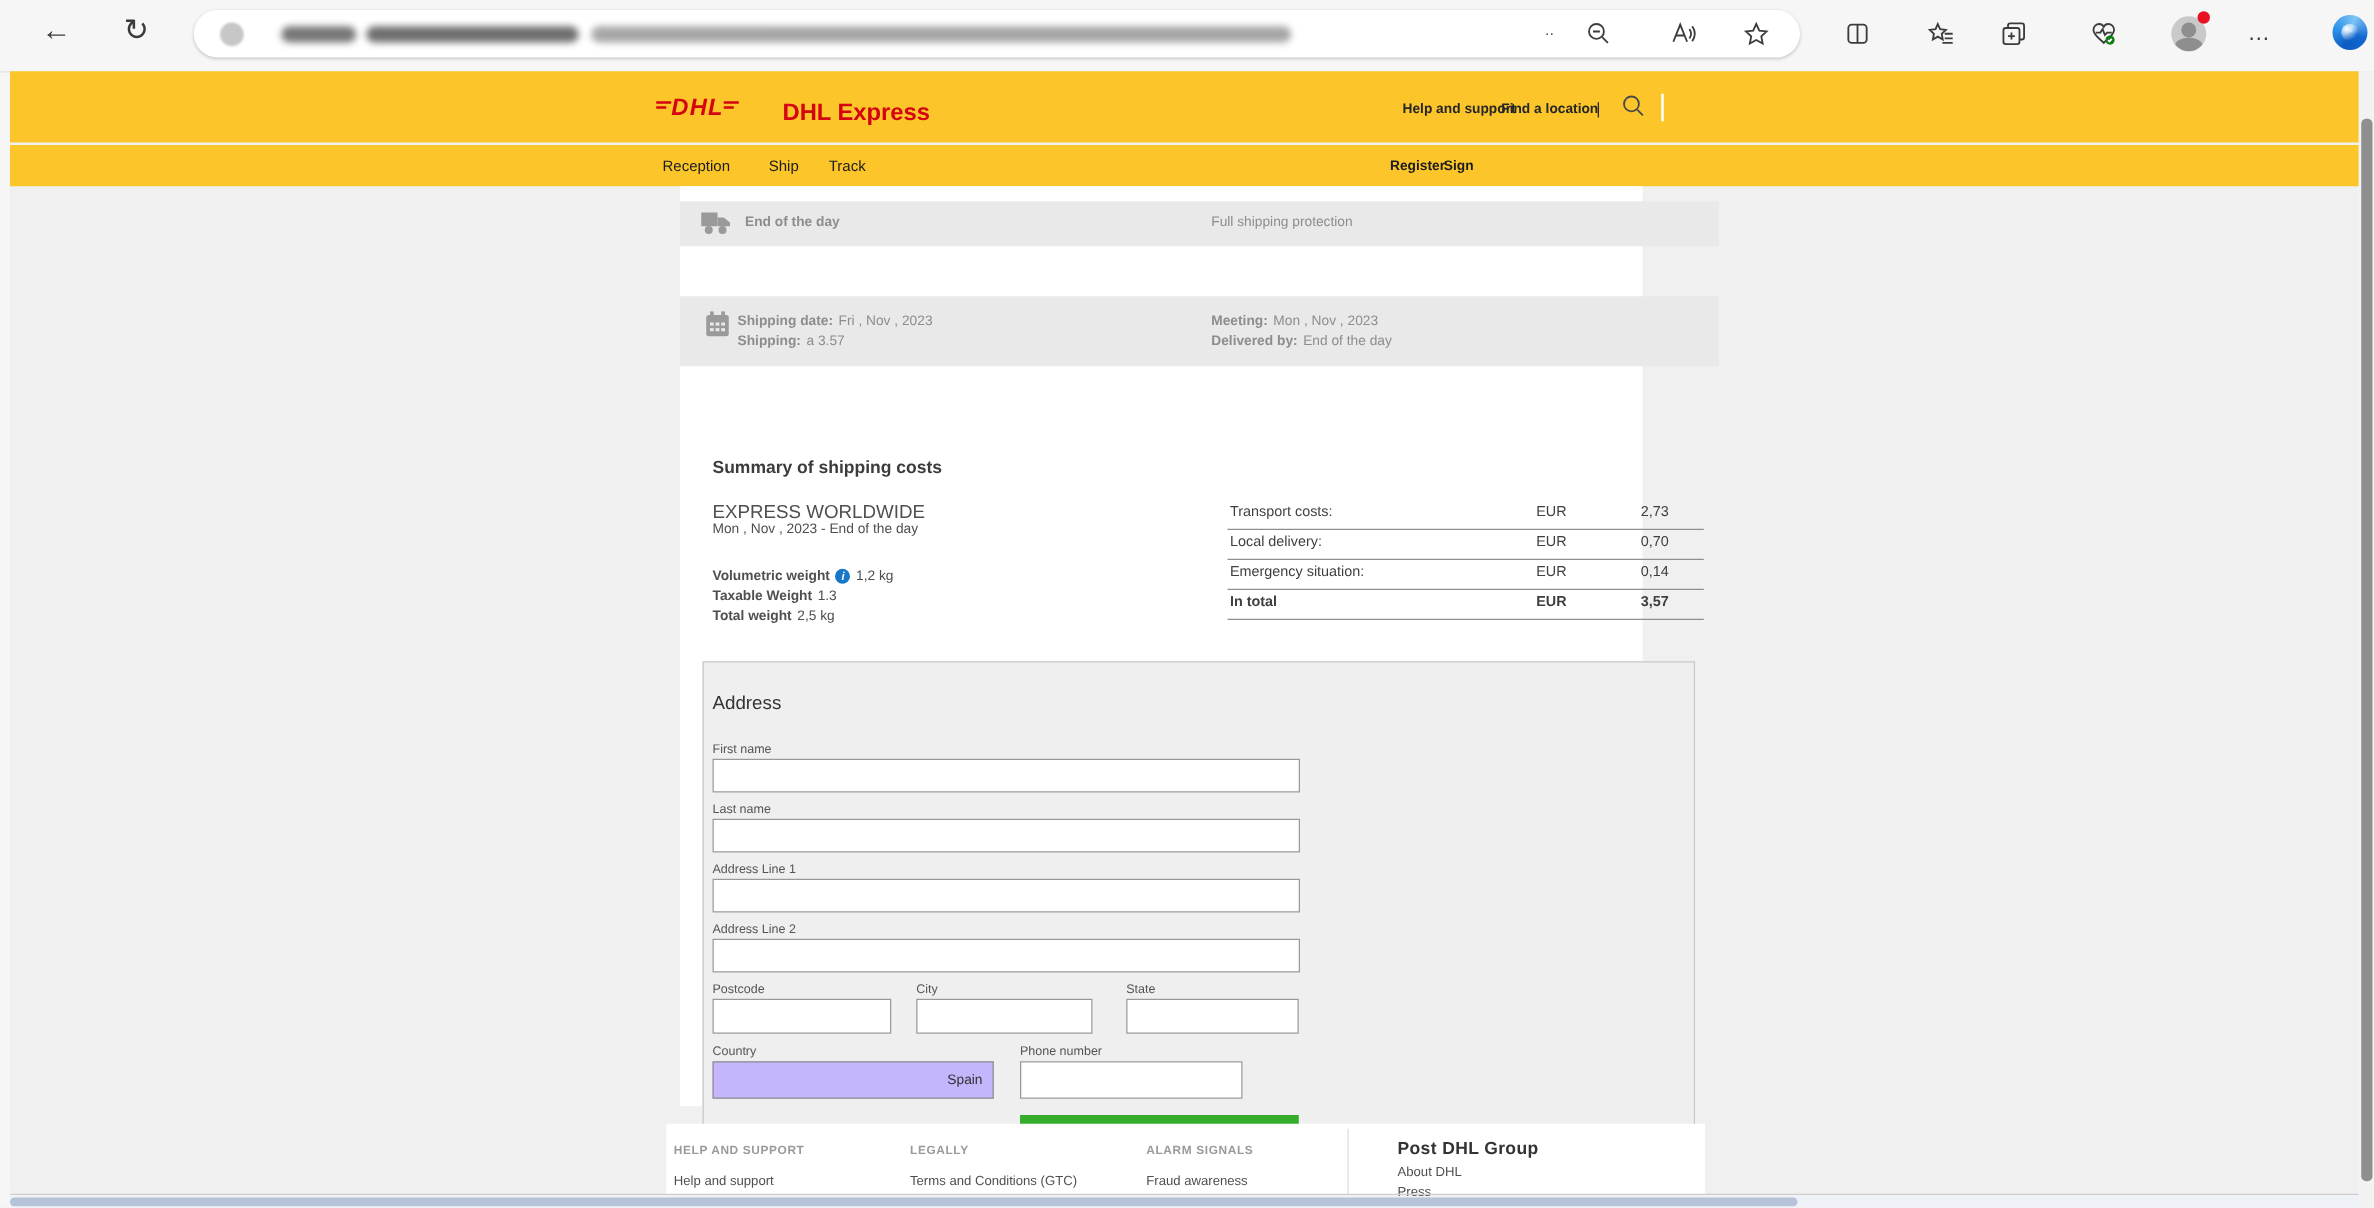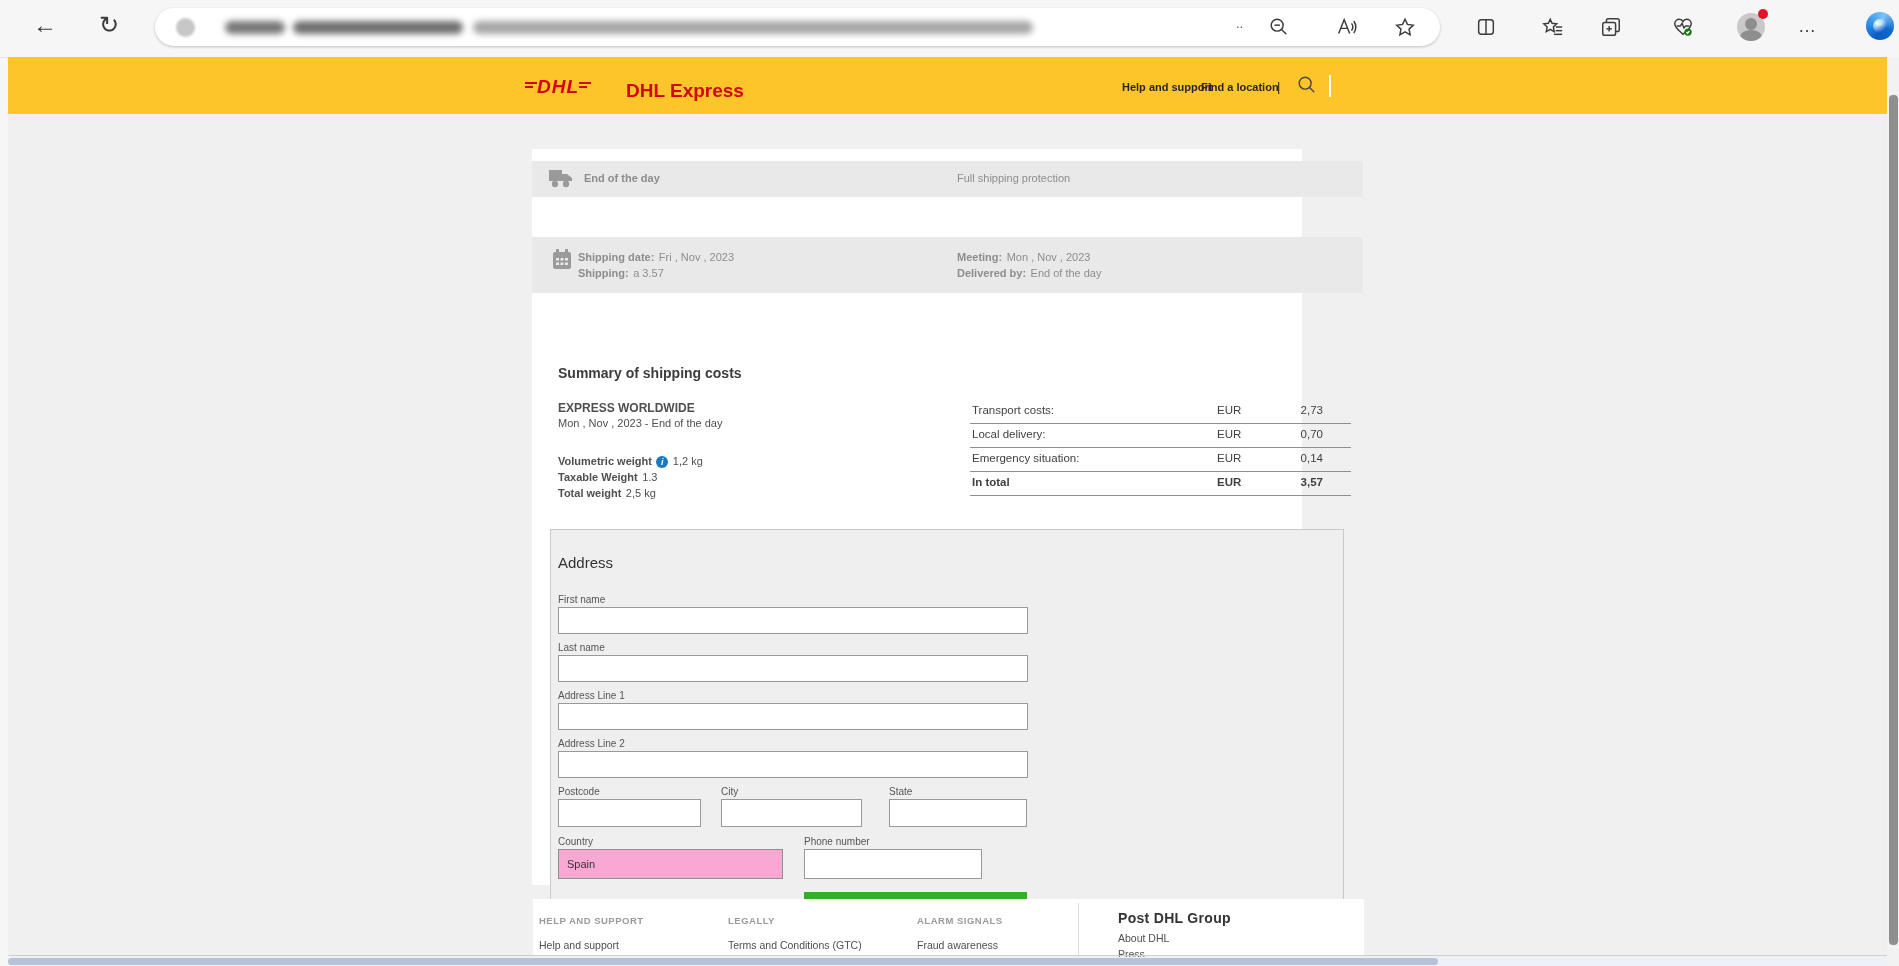--- a/index.html
+++ b/index.html
@@ -34,47 +34,47 @@
   .dhl-logo{font-style:italic;font-weight:bold;color:#d40511;font-size:19px;letter-spacing:1px;line-height:1;}
   .dhl-stripes{display:inline-block;vertical-align:3px;}
   .dhl-stripes i{display:block;height:2px;background:#d40511;margin:2px 0;}
   .brand-sub{color:#d40511;font-weight:bold;font-size:19px;}
   .hdr-link{font-size:11px;color:#262626;font-weight:600;}
   .hdr-divider{color:#262626;font-size:13px;}
   .white-bar{width:2px;height:22px;background:#ffffff;}
   .nav-link{font-size:12px;color:#1c1c1c;}
   .nav-link-sm{font-size:11px;color:#1c1c1c;font-weight:600;}
 
-  .content-col{left:524px;top:92px;width:770px;height:736px;background:#ffffff;}
+  .content-col{left:536px;top:92px;width:770px;height:736px;background:#ffffff;}
   .gray-row{left:0;width:831px;background:#e9e9e9;}
   .row-txt{font-size:11px;color:#8d8d8d;font-weight:600;}
   .row-val{font-size:11px;color:#8d8d8d;}
   .g-ic svg{fill:#9a9a9a;}
 
   .sum-title{font-size:14px;font-weight:bold;color:#3c3c3c;}
-  .svc{font-size:12px;font-weight:700;color:#4f4f4f;}
+  .svc{font-size:15px;font-weight:400;color:#4f4f4f;}
   .svc2{font-size:11px;color:#4f4f4f;}
   .wlabel{font-size:11px;font-weight:bold;color:#4f4f4f;}
   .wval{font-size:11px;color:#4f4f4f;}
   .info-ic{display:inline-block;width:12px;height:12px;border-radius:50%;background:#1878c8;color:#fff;
            font-size:9px;font-weight:bold;text-align:center;line-height:12px;font-style:italic;}
 
   .cost-row{left:438px;width:381px;height:24px;border-bottom:1px solid #8f8f8f;}
   .cost-row span{position:absolute;top:5px;font-size:11.5px;color:#3f3f3f;}
   .c-label{left:2px;}
   .c-cur{left:247px;}
   .c-amt{right:28px;}
   .cost-bold span{font-weight:bold;}
 
   .addr-panel{left:18px;top:380px;width:794px;height:398px;background:#efefef;border:1px solid #c8c8c8;box-sizing:border-box;}
   .addr-title{font-size:15px;color:#333333;}
   .f-label{font-size:10px;color:#555555;}
   .f-input{background:#ffffff;border:1px solid #999999;box-sizing:border-box;font-size:11px;color:#333;
            padding:0 8px;font-family:"Liberation Sans",sans-serif;}
-  .f-disabled{background:#f9a8d4;border:1px solid #8f8f8f;color:#333333;}
+  .f-disabled{background:#c4b5fd;border:1px solid #8f8f8f;color:#333333;text-align:right;}
   .confirm-btn{background:#35ad2b;border:none;color:#ffffff;font-size:13px;font-family:"Liberation Sans",sans-serif;
            cursor:pointer;}
 
   .footer-panel{left:525px;top:842px;width:831px;height:56px;background:#ffffff;}
   .ft-head{font-size:9.5px;color:#9a9a9a;font-weight:600;letter-spacing:.5px;}
   .ft-link{font-size:10.5px;color:#4f4f4f;}
   .ft-div{width:1px;background:#dddddd;}
   .ft-group-title{font-size:14px;font-weight:bold;color:#333333;letter-spacing:.3px;}
 
   .pg-bottom-line{left:8px;top:955px;width:1879px;height:1px;background:#cfcfcf;}
@@ -170,20 +170,27 @@
       <span class="abs hdr-divider" style="left:1269px;top:22px;">|</span>
       <span class="abs tool-ic" style="left:1288px;top:17px;">
         <svg viewBox="0 0 24 24" style="stroke:#4a4a4a;">
             <circle cx="10" cy="10" r="6.5"></circle>
             <line x1="15" y1="15" x2="20" y2="20"></line>
           </svg>
       </span>
       <div class="abs white-bar" style="left:1321px;top:18px;"></div>
     </div>
 
+    <div class="abs band2">
+      <span class="abs nav-link" style="left:522px;top:10px;">Reception</span>
+      <span class="abs nav-link" style="left:607px;top:10px;">Ship</span>
+      <span class="abs nav-link" style="left:655px;top:10px;">Track</span>
+      <span class="abs nav-link-sm" style="left:1104px;top:11px;">Register</span>
+      <span class="abs nav-link-sm" style="left:1147px;top:11px;">Sign</span>
+    </div>
 
     <div class="abs content-col">
 
       <div class="abs gray-row" style="top:12px;height:36px;">
         <span class="abs g-ic" style="left:16px;top:7px;position:absolute;">
           <svg width="27" height="21" viewBox="0 0 27 21">
               <path d="M1 2 h13 v11 H1 Z"></path>
               <path d="M14 6 h5 l5 4 v3 h-10 Z"></path>
               <circle cx="7" cy="16" r="3.2"></circle>
               <circle cx="18" cy="16" r="3.2"></circle>

